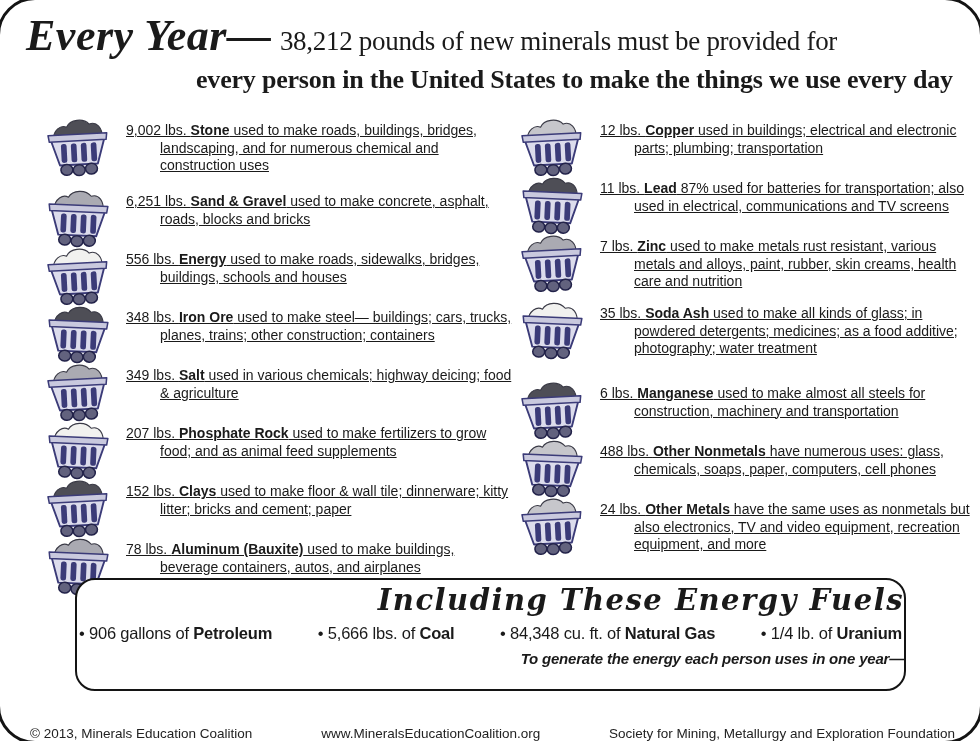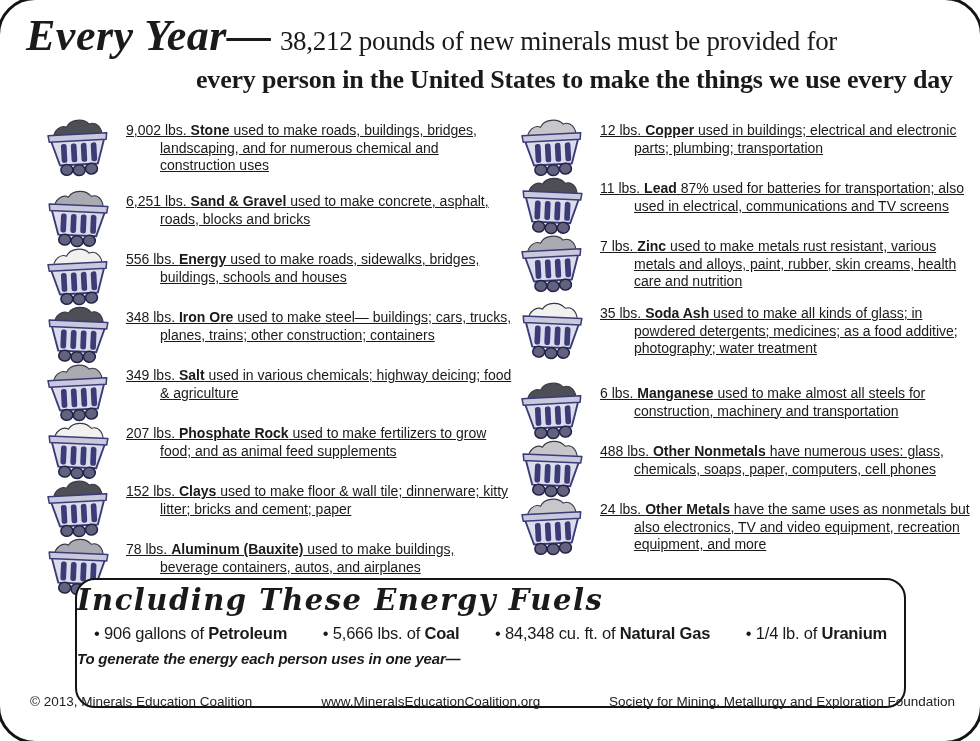--- a/index.html
+++ b/index.html
@@ -41,38 +41,38 @@
   .col-right .mineral-item:nth-child(4){min-height:80px;}
   .col-right .mineral-item:nth-child(5){min-height:57px;}
   .cart{flex:0 0 78px;margin-top:-3px;}
   .cart svg{display:block;}
   .mineral-text{
     margin:3px 0 0 6px;font-size:14px;line-height:17.5px;
     padding-left:34px;text-indent:-34px;max-width:378px;text-decoration:underline;
   }
   
   .energy-box{
-    position:absolute;left:75px;top:578px;width:831px;height:130px;
+    position:absolute;left:75px;top:578px;width:831px;height:113px;
     border:2.5px solid #141414;border-radius:20px;box-sizing:border-box;
-    text-align:left;background:#fff;
+    text-align:right;background:#fff;
   }
   .energy-title{
     font-family:"DejaVu Serif", serif;font-style:italic;font-weight:bold;
     font-size:29px;margin-top:3px;letter-spacing:1.5px;
   }
   .energy-items{
     display:flex;justify-content:space-between;align-items:baseline;
-    padding:0 17px;margin-top:7px;font-size:16.5px;letter-spacing:-.2px;
+    padding:0 2px;margin-top:7px;font-size:16.5px;letter-spacing:-.2px;
   }
   .energy-footnote{
     font-size:15px;font-weight:bold;font-style:italic;margin-top:7px;letter-spacing:-.2px;
   }
   
   footer{
-    position:absolute;left:30px;right:25px;top:694px;
+    position:absolute;left:30px;right:25px;top:726px;
     display:flex;justify-content:space-between;font-size:13.5px;color:#222;
   }
 </style>
 </head>
 <body>
 
 <div class="poster">
   <div class="poster-border"></div>
 
   <header>

